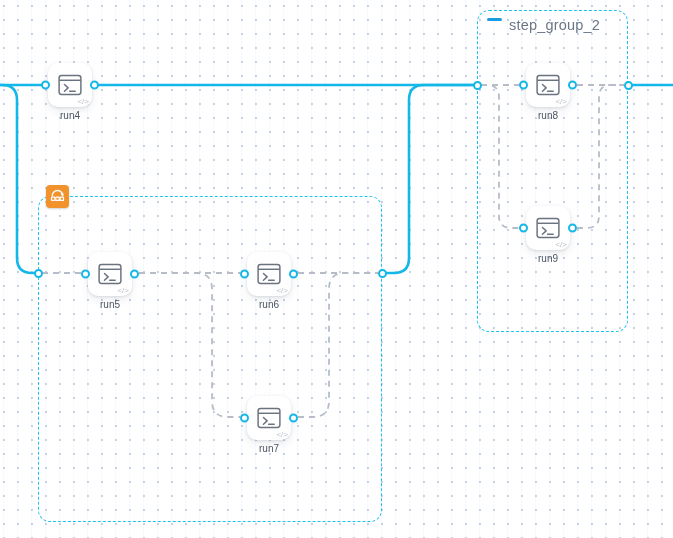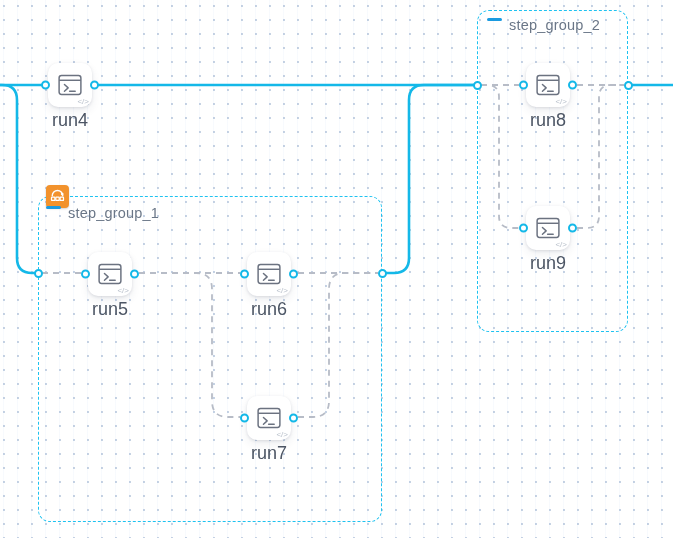--- a/index.html
+++ b/index.html
@@ -115,21 +115,21 @@
     font-size: 8px;
     color: #b9c0cb;
     line-height: 1;
     font-family: "Liberation Sans", sans-serif;
   }
   .node-label {
     position: absolute;
     top: 48px;
     left: 50%;
     transform: translateX(-50%);
-    font-size: 18px;
+    font-size: 10px;
     color: #4c5564;
     white-space: nowrap;
     line-height: 1;
     text-align: center;
   }
 
   
   .port {
     position: absolute;
     width: 9px;
@@ -195,24 +195,20 @@
   <div class="group-badge" style="left:46px; top:185px;">
     <svg width="15" height="15" viewBox="0 0 16 16" xmlns="http://www.w3.org/2000/svg">
       <path d="M2.4 7.2 A5.6 5.6 0 0 1 13.6 7.2" fill="none" stroke="#ffffff" stroke-width="1.5" stroke-linecap="round"></path>
       <circle cx="13.0" cy="5.4" r="1.45" fill="#ffffff"></circle>
       <rect x="1.6" y="8.6" width="3.6" height="3.6" rx="0.6" fill="none" stroke="#ffffff" stroke-width="1.3"></rect>
       <rect x="6.2" y="8.6" width="3.6" height="3.6" rx="0.6" fill="none" stroke="#ffffff" stroke-width="1.3"></rect>
       <rect x="10.8" y="8.6" width="3.6" height="3.6" rx="0.6" fill="none" stroke="#ffffff" stroke-width="1.3"></rect>
     </svg>
   </div>
 
-  <div class="group-header" style="left:46px; top:206px;">
-    <span class="collapse-dash"></span>
-    <span class="group-title">step_group_1</span>
-  </div>
 
   <div class="group-port" style="left:34px; top:269px;"></div>
   <div class="group-port" style="left:378px; top:269px;"></div>
 
   <div class="group-box" style="left:477px; top:10px; width:151px; height:322px;"></div>
 
   <div class="group-header" style="left:487px; top:18px;">
     <span class="collapse-dash"></span>
     <span class="group-title">step_group_2</span>
   </div>

